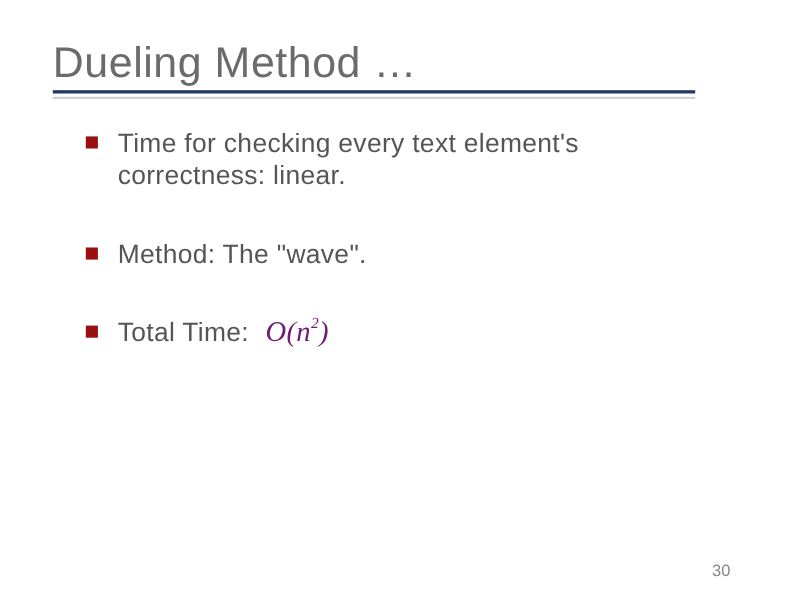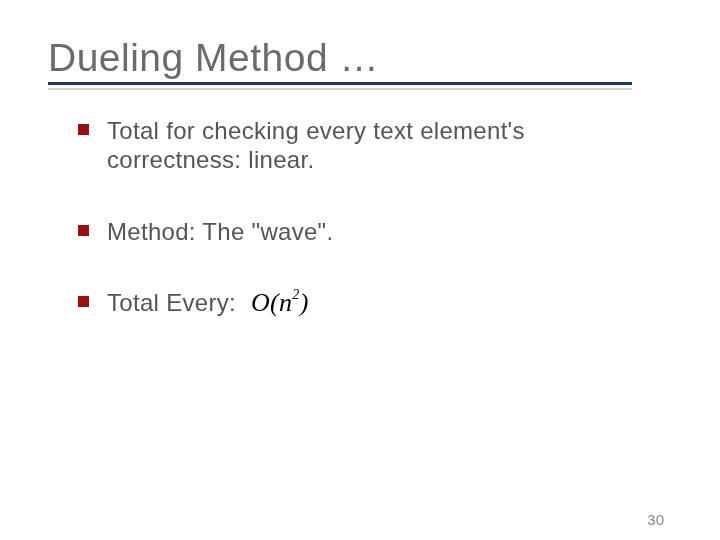--- a/index.html
+++ b/index.html
@@ -64,21 +64,21 @@
   }
   .subtle {
     font-family: Verdana, sans-serif;
   }
   .inline-formula {
     display: inline-block;
     vertical-align: middle;
     font-family: 'Times New Roman', serif;
     font-style: italic;
     font-size: 26px;
-    color: #000000;
+    color: #701a75;
     margin-left: 8px;
     position: relative;
     top: -2px;
   }
   .inline-formula sup {
     font-size: 14px;
     vertical-align: super;
     position: relative;
     top: -2px;
   }
@@ -97,33 +97,33 @@
   <div class="title">Dueling Method …</div>
   <div class="rule-wrap">
     <div class="rule-dark"></div>
     <div class="rule-light"></div>
   </div>
 
   <div class="bullets">
 
     <div class="bullet-item">
       <div class="bullet-mark"></div>
-      <div class="bullet-text subtle">Total for checking every text element's correctness: linear.</div>
+      <div class="bullet-text subtle">Time for checking every text element's correctness: linear.</div>
     </div>
 
 
     <div class="bullet-item">
       <div class="bullet-mark"></div>
       <div class="bullet-text subtle">Method: The "wave".</div>
     </div>
 
     <div class="bullet-item">
       <div class="bullet-mark"></div>
       <div class="bullet-text subtle">
-        <span>Total Every:</span>
+        <span>Total Time:</span>
         <span class="inline-formula"><span style="font-style:italic">O</span>(<span style="font-style:italic">n</span><sup>2</sup>)</span>
       </div>
     </div>
 
   </div>
 
   <div class="page-number">30</div>
 </div>
 
 </body></html>

